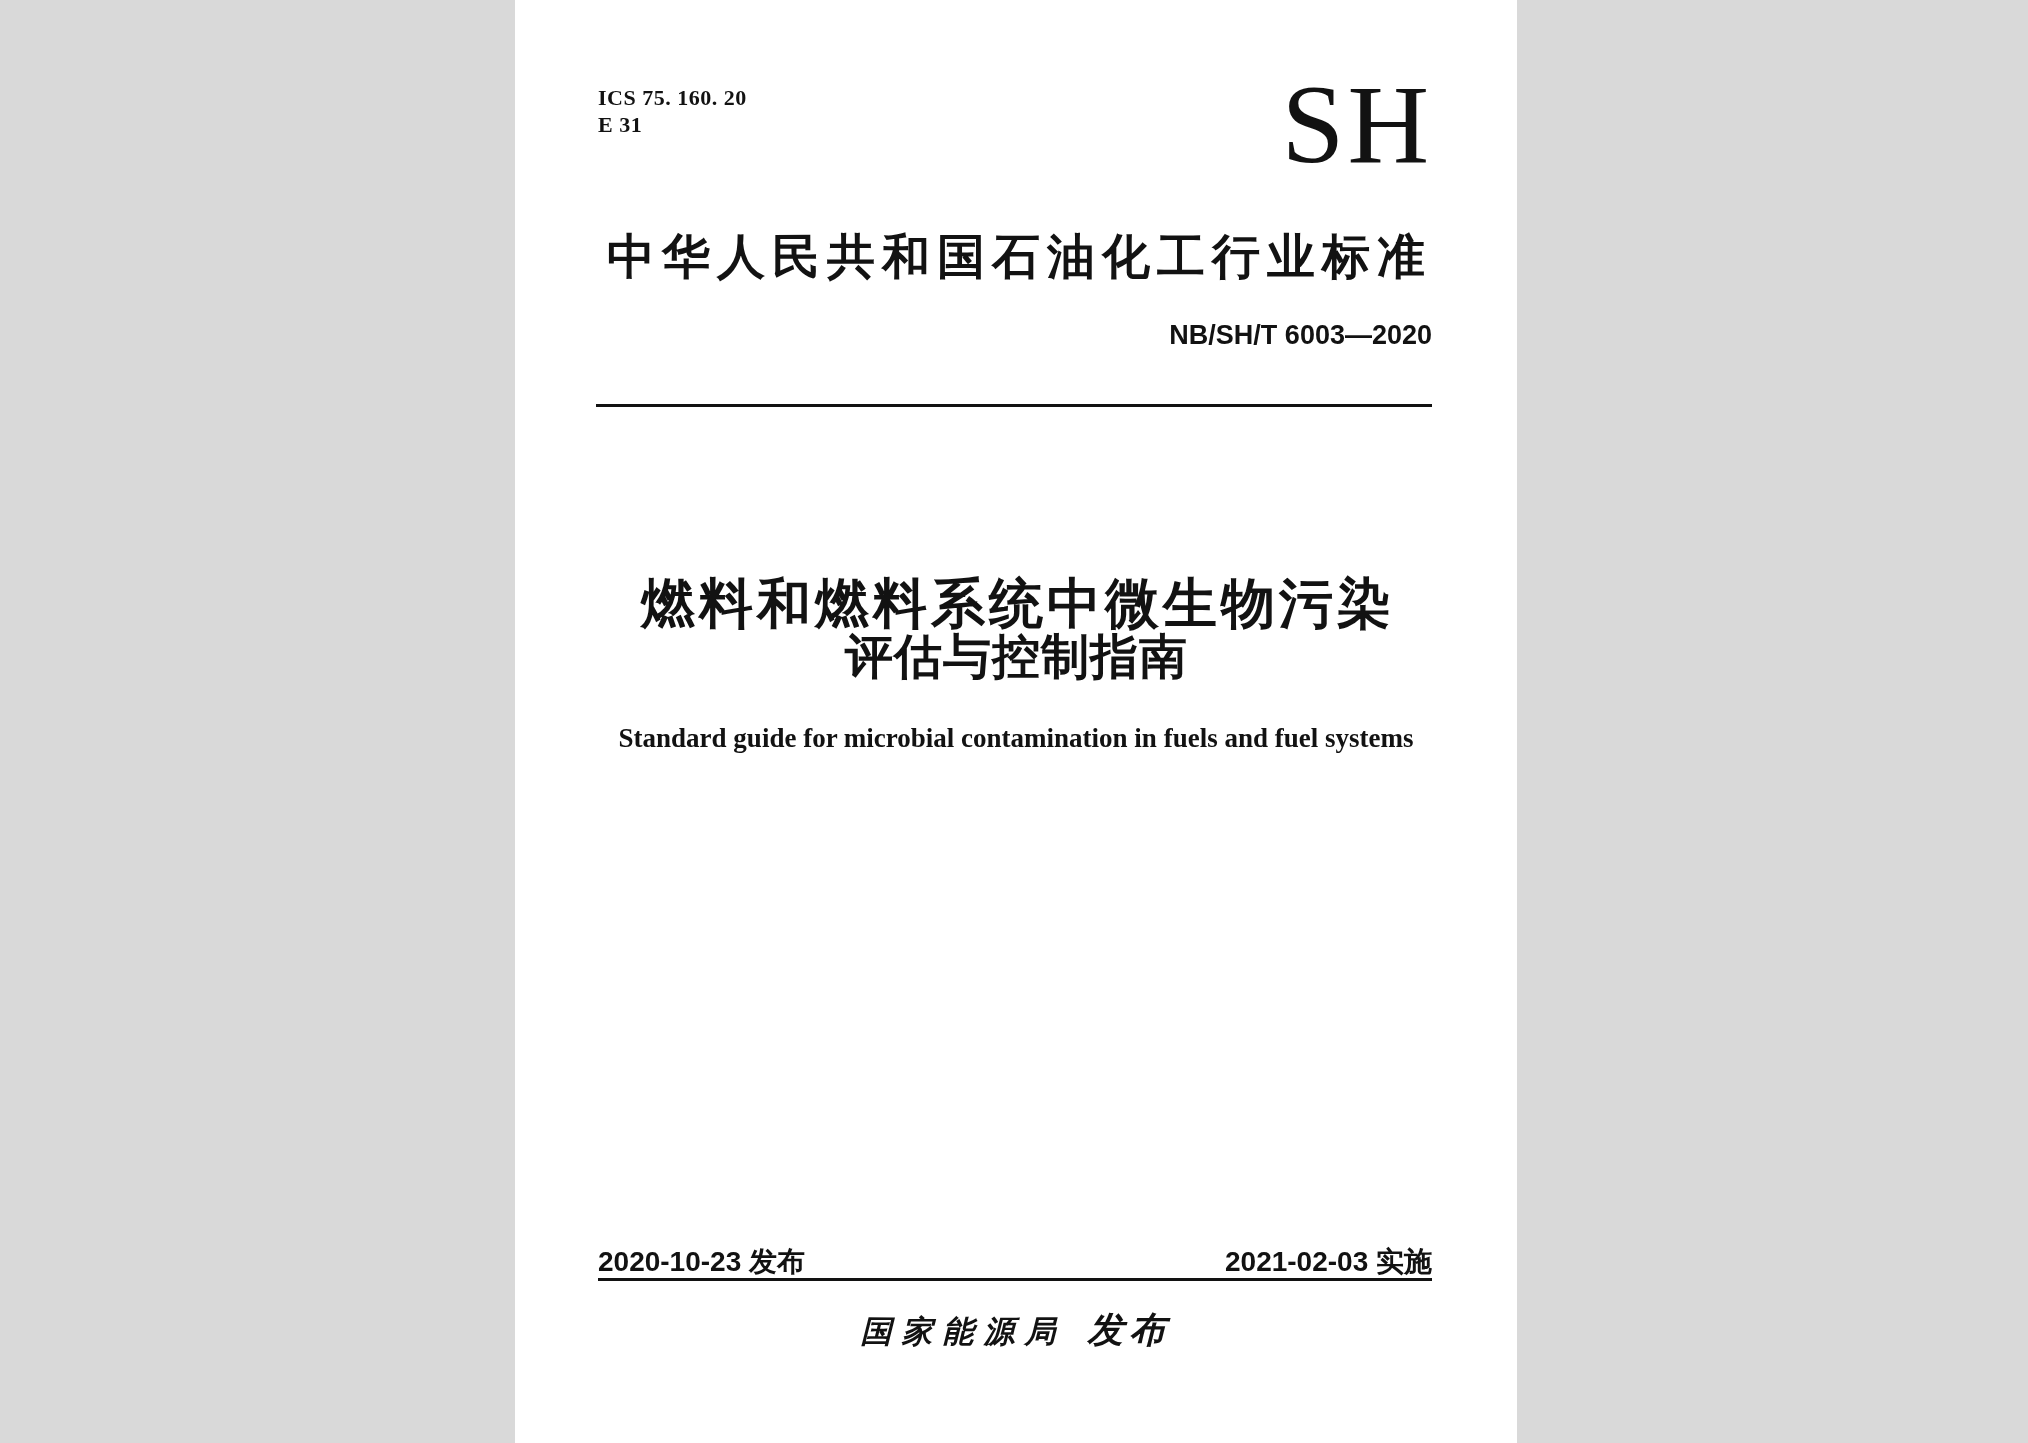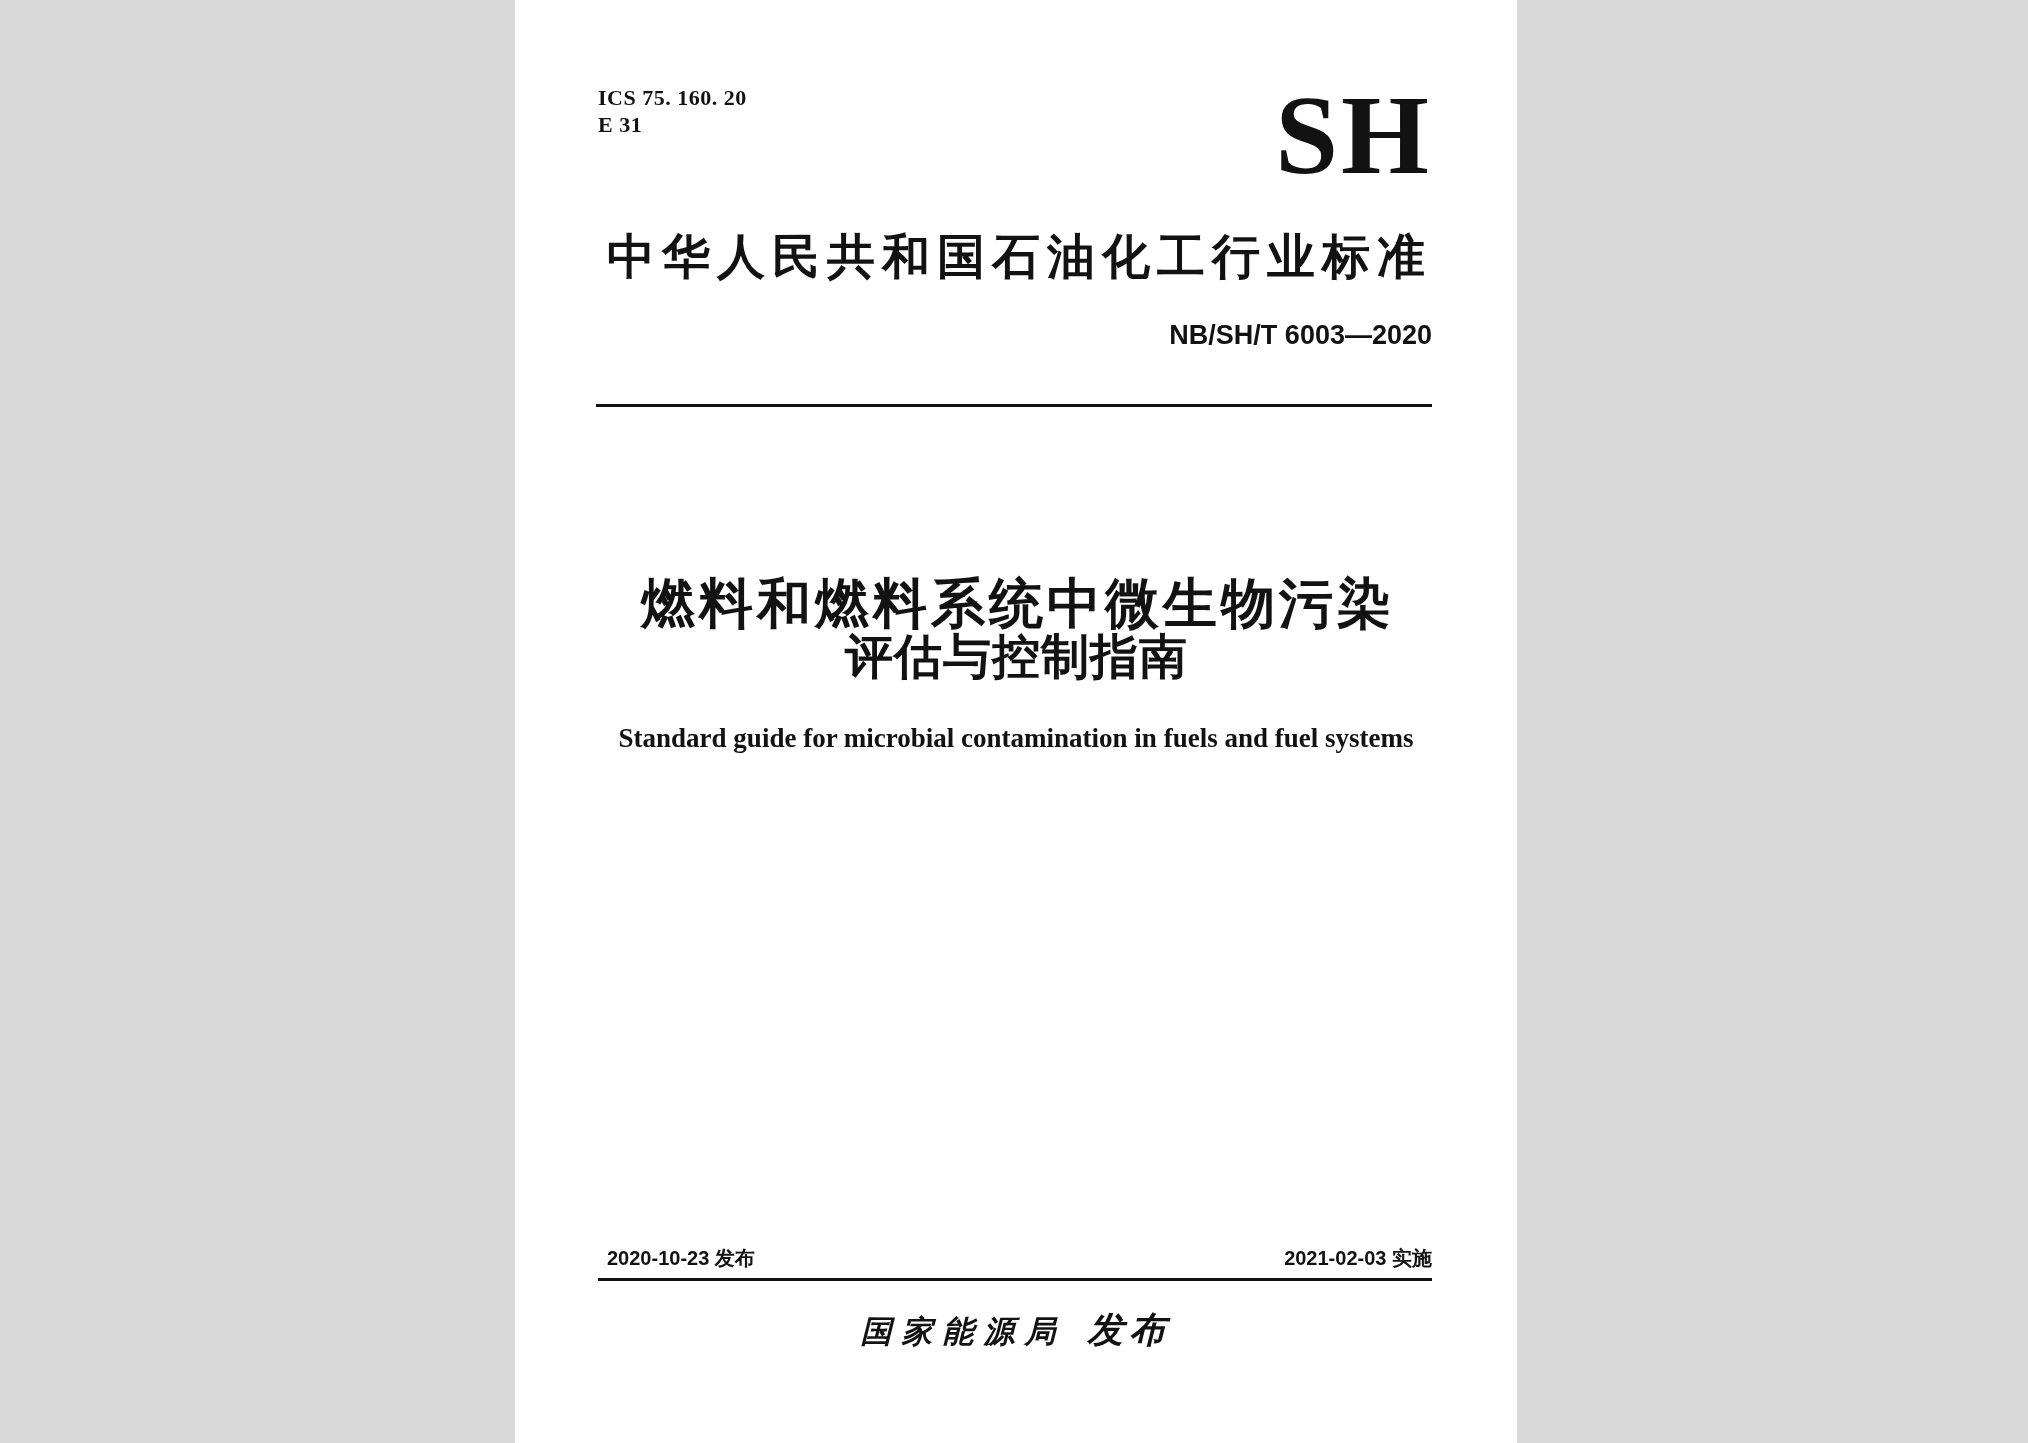--- a/index.html
+++ b/index.html
@@ -35,24 +35,24 @@
     top:84px;
     font-family:"Liberation Serif", serif;
     font-weight:700;
     font-size:22px;
     line-height:27px;
     letter-spacing:0.5px;
   }
   
   .logo{
     position:absolute;
-    top:78px;
+    top:67px;
     right:85px;
     font-family:"Liberation Serif", serif;
-    font-weight:700;
+    font-weight:400;
     font-size:113px;
     line-height:1;
     letter-spacing:3px;
   }
   
   .std-category{
     position:absolute;
     top:231px;
     left:0;
     width:100%;
@@ -123,28 +123,28 @@
     text-align:center;
     font-family:"Liberation Serif", serif;
     font-weight:700;
     font-size:27px;
     line-height:1.2;
     white-space:nowrap;
   }
   
   .dates-row{
     position:absolute;
-    left:92px;
+    left:83px;
     right:85px;
     top:1247px;
     display:flex;
     justify-content:space-between;
     align-items:baseline;
     font-weight:700;
-    font-size:20px;
+    font-size:28px;
     line-height:1.1;
   }
   
   .publisher-row{
     position:absolute;
     left:0;
     top:1306px;
     width:100%;
     display:flex;
     justify-content:center;

